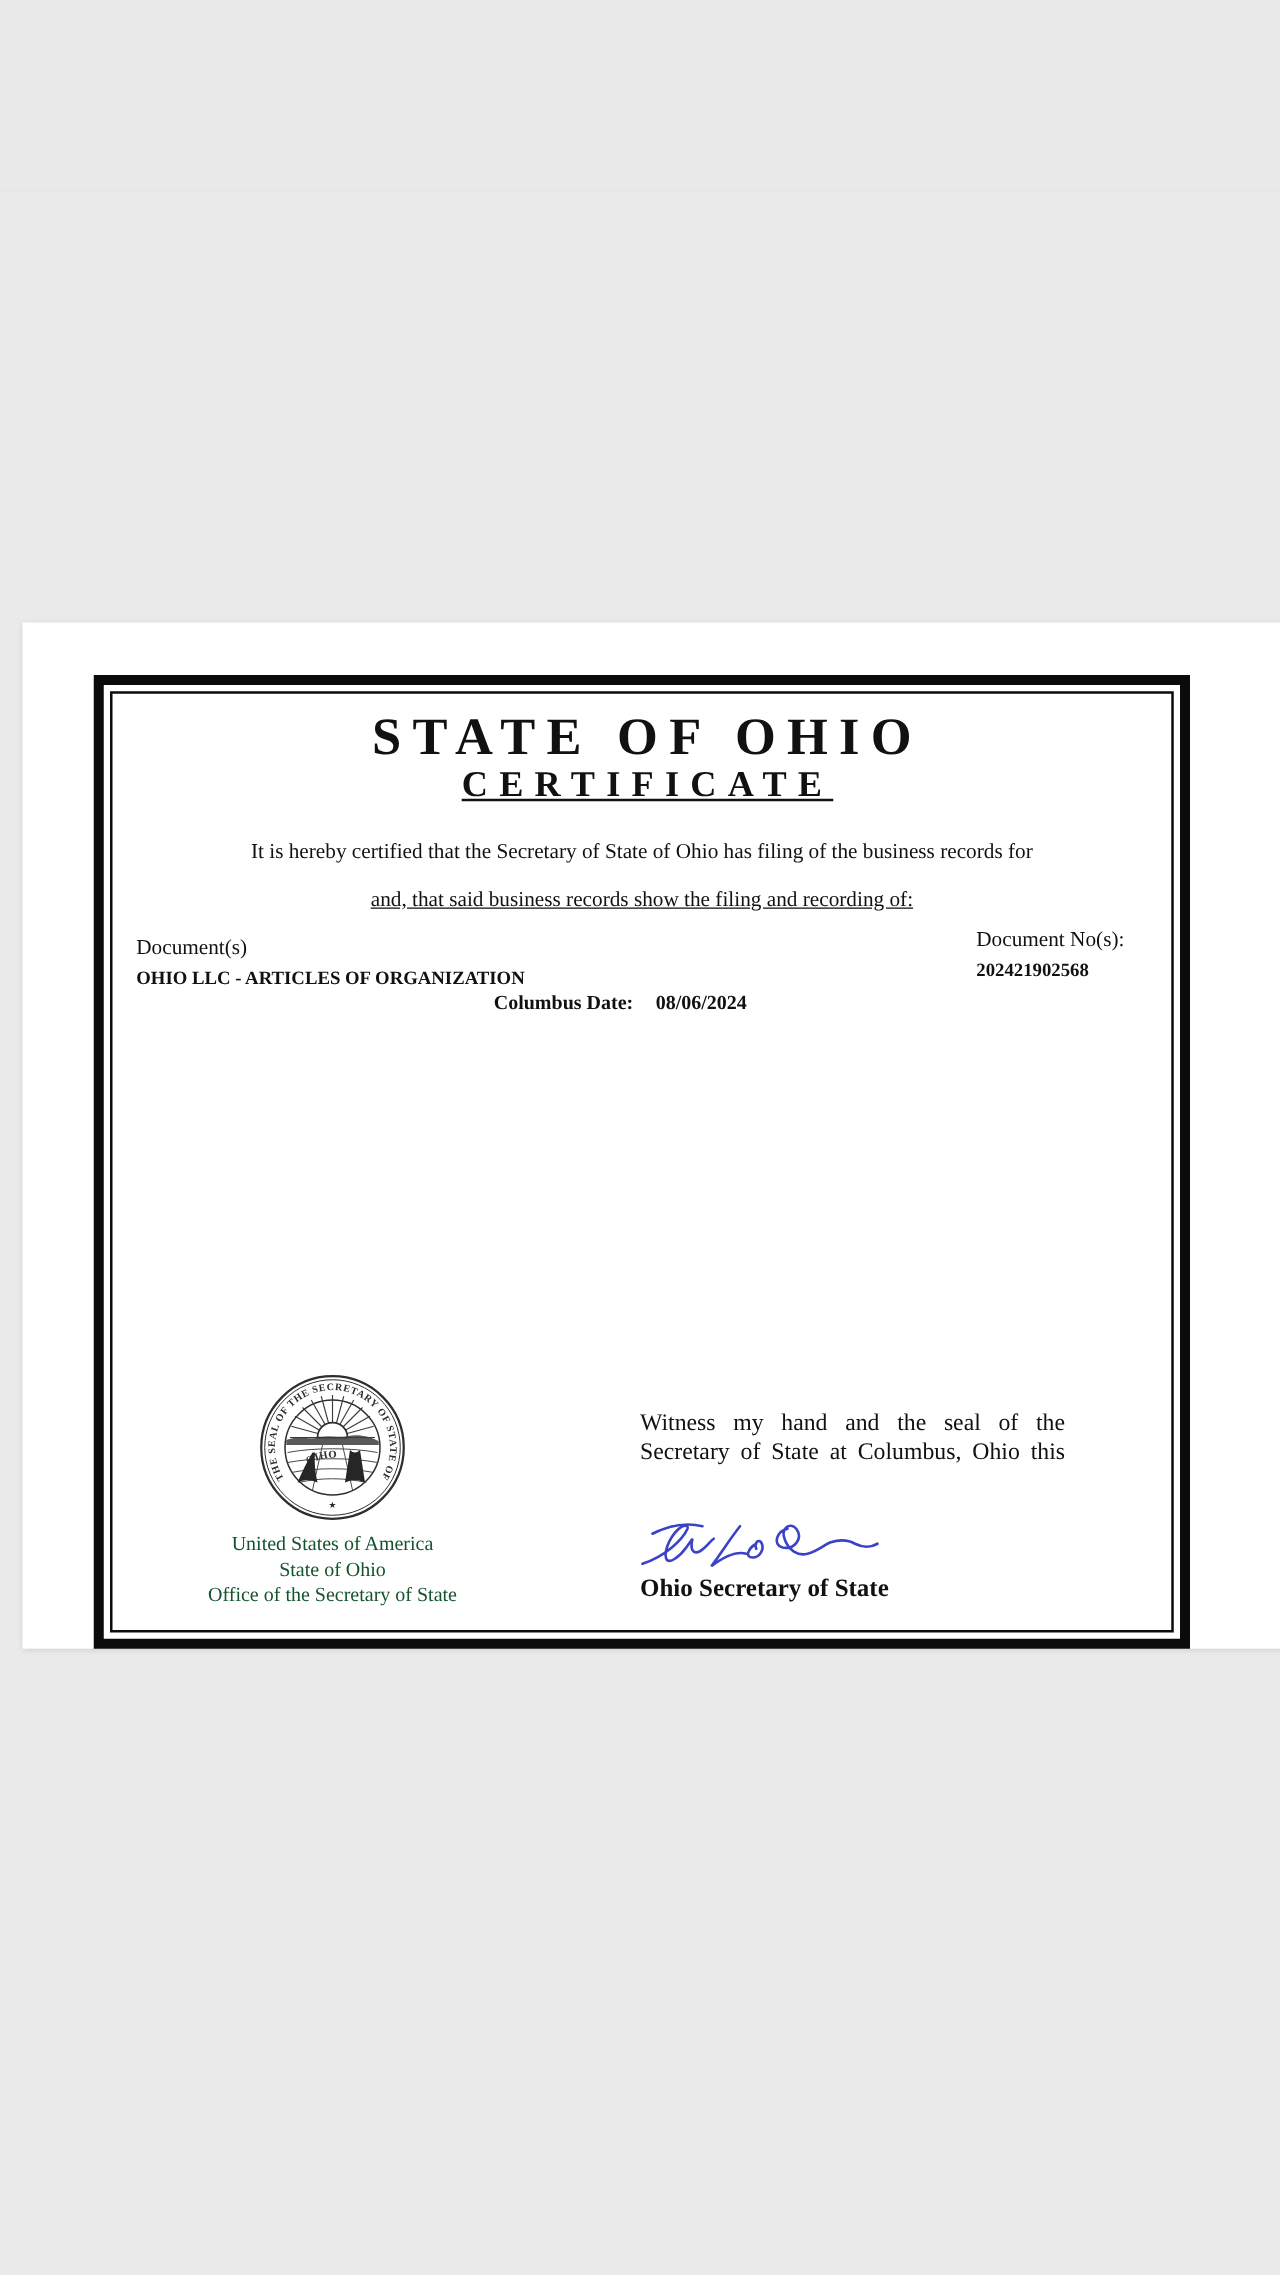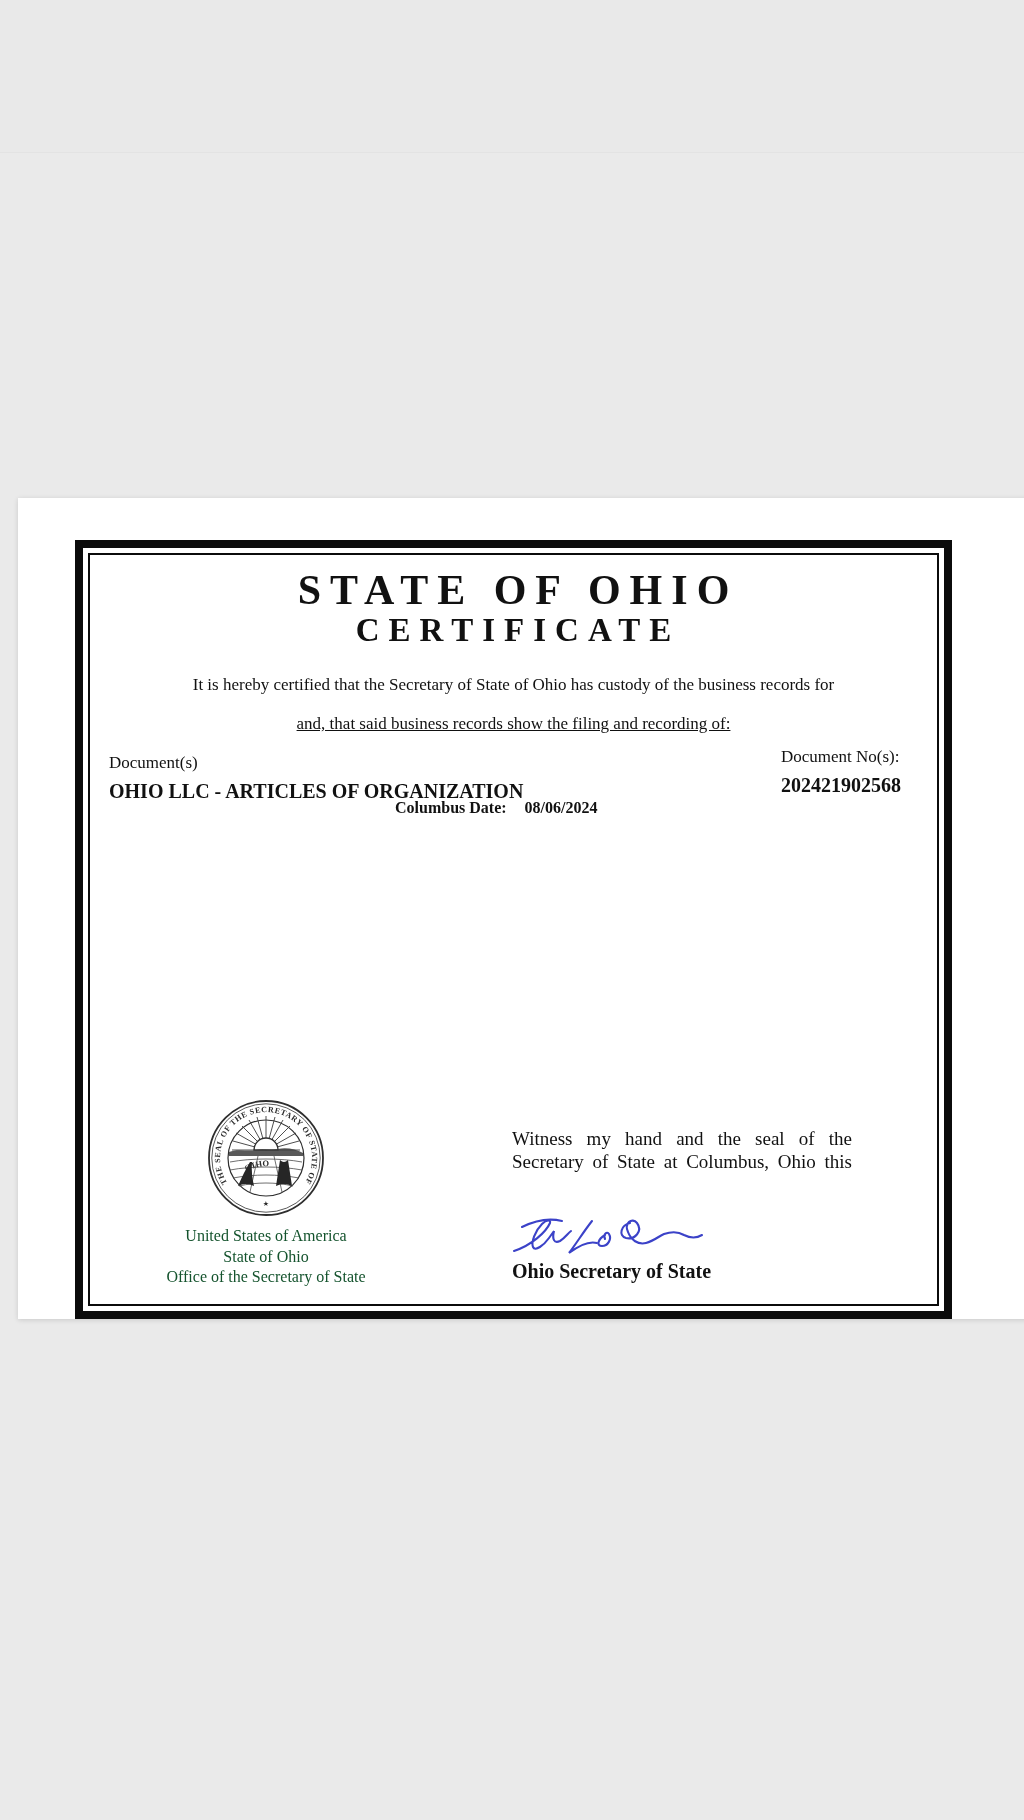--- a/index.html
+++ b/index.html
@@ -35,31 +35,31 @@
     overflow:hidden;
   }
   .center{text-align:center;}
   .state-title{
     margin-top:13px;
     font-size:42px;line-height:1.05;font-weight:bold;
     letter-spacing:9px;padding-left:9px;
   }
   .cert-title{
     margin-top:1px;
-    font-size:33px;line-height:1.05;font-weight:bold;
-    letter-spacing:9px;padding-left:9px;
+    font-size:29px;line-height:1.05;font-weight:bold;
+    letter-spacing:9px;padding-left:9px;text-decoration:underline;
   }
   .secretary-line{margin-top:15px;font-size:26px;line-height:1.1;font-weight:bold;}
   .cert-number{margin-top:11px;font-size:19px;line-height:1.1;font-weight:bold;}
   .certify-text{margin-top:27px;font-size:17px;line-height:1.2;}
   .entity-name{margin-top:14px;font-size:19px;line-height:1.2;letter-spacing:0.5px;}
   .records-text{margin-top:19px;font-size:17px;line-height:1.2;text-decoration:underline;}
   .doc-row{position:relative;height:20px;font-size:17px;}
   .doc-row.labels{margin-top:12px;}
-  .doc-row.names{margin-top:7px;height:22px;font-size:20px;font-weight:bold;}
+  .doc-row.names{margin-top:7px;height:22px;font-size:15px;font-weight:bold;}
   .doc-left{position:absolute;left:19px;top:6px;white-space:nowrap;}
   .doc-right{position:absolute;left:691px;top:0;white-space:nowrap;}
   .effective-row{margin-top:3px;margin-left:305px;font-size:16px;font-weight:bold;}
   .effective-value{margin-left:18px;}
 
   .seal-group{position:absolute;left:56px;top:543px;width:240px;text-align:center;}
   .seal-svg{display:block;margin:0 auto;width:120px;height:120px;}
   .seal-captions{margin-top:8px;font-size:16px;line-height:20.5px;color:#14532d;}
 
   .witness-block{
@@ -79,21 +79,21 @@
 <body>
 
 <div class="bg-band-top"></div>
 
 <div class="paper">
   <div class="cert">
     <div class="cert-inner">
 
       <div class="center state-title">STATE OF OHIO</div>
       <div class="center cert-title">CERTIFICATE</div>
-      <div class="center certify-text">It is hereby certified that the Secretary of State of Ohio has custody of the business records for</div>
+      <div class="center certify-text">It is hereby certified that the Secretary of State of Ohio has filing of the business records for</div>
       <div class="center records-text">and, that said business records show the filing and recording of:</div>
 
       <div class="doc-row labels">
         <span class="doc-left">Document(s)</span>
         <span class="doc-right">Document No(s):</span>
       </div>
       <div class="doc-row names">
         <span class="doc-left">OHIO LLC - ARTICLES OF ORGANIZATION</span>
         <span class="doc-right">202421902568</span>
       </div>

